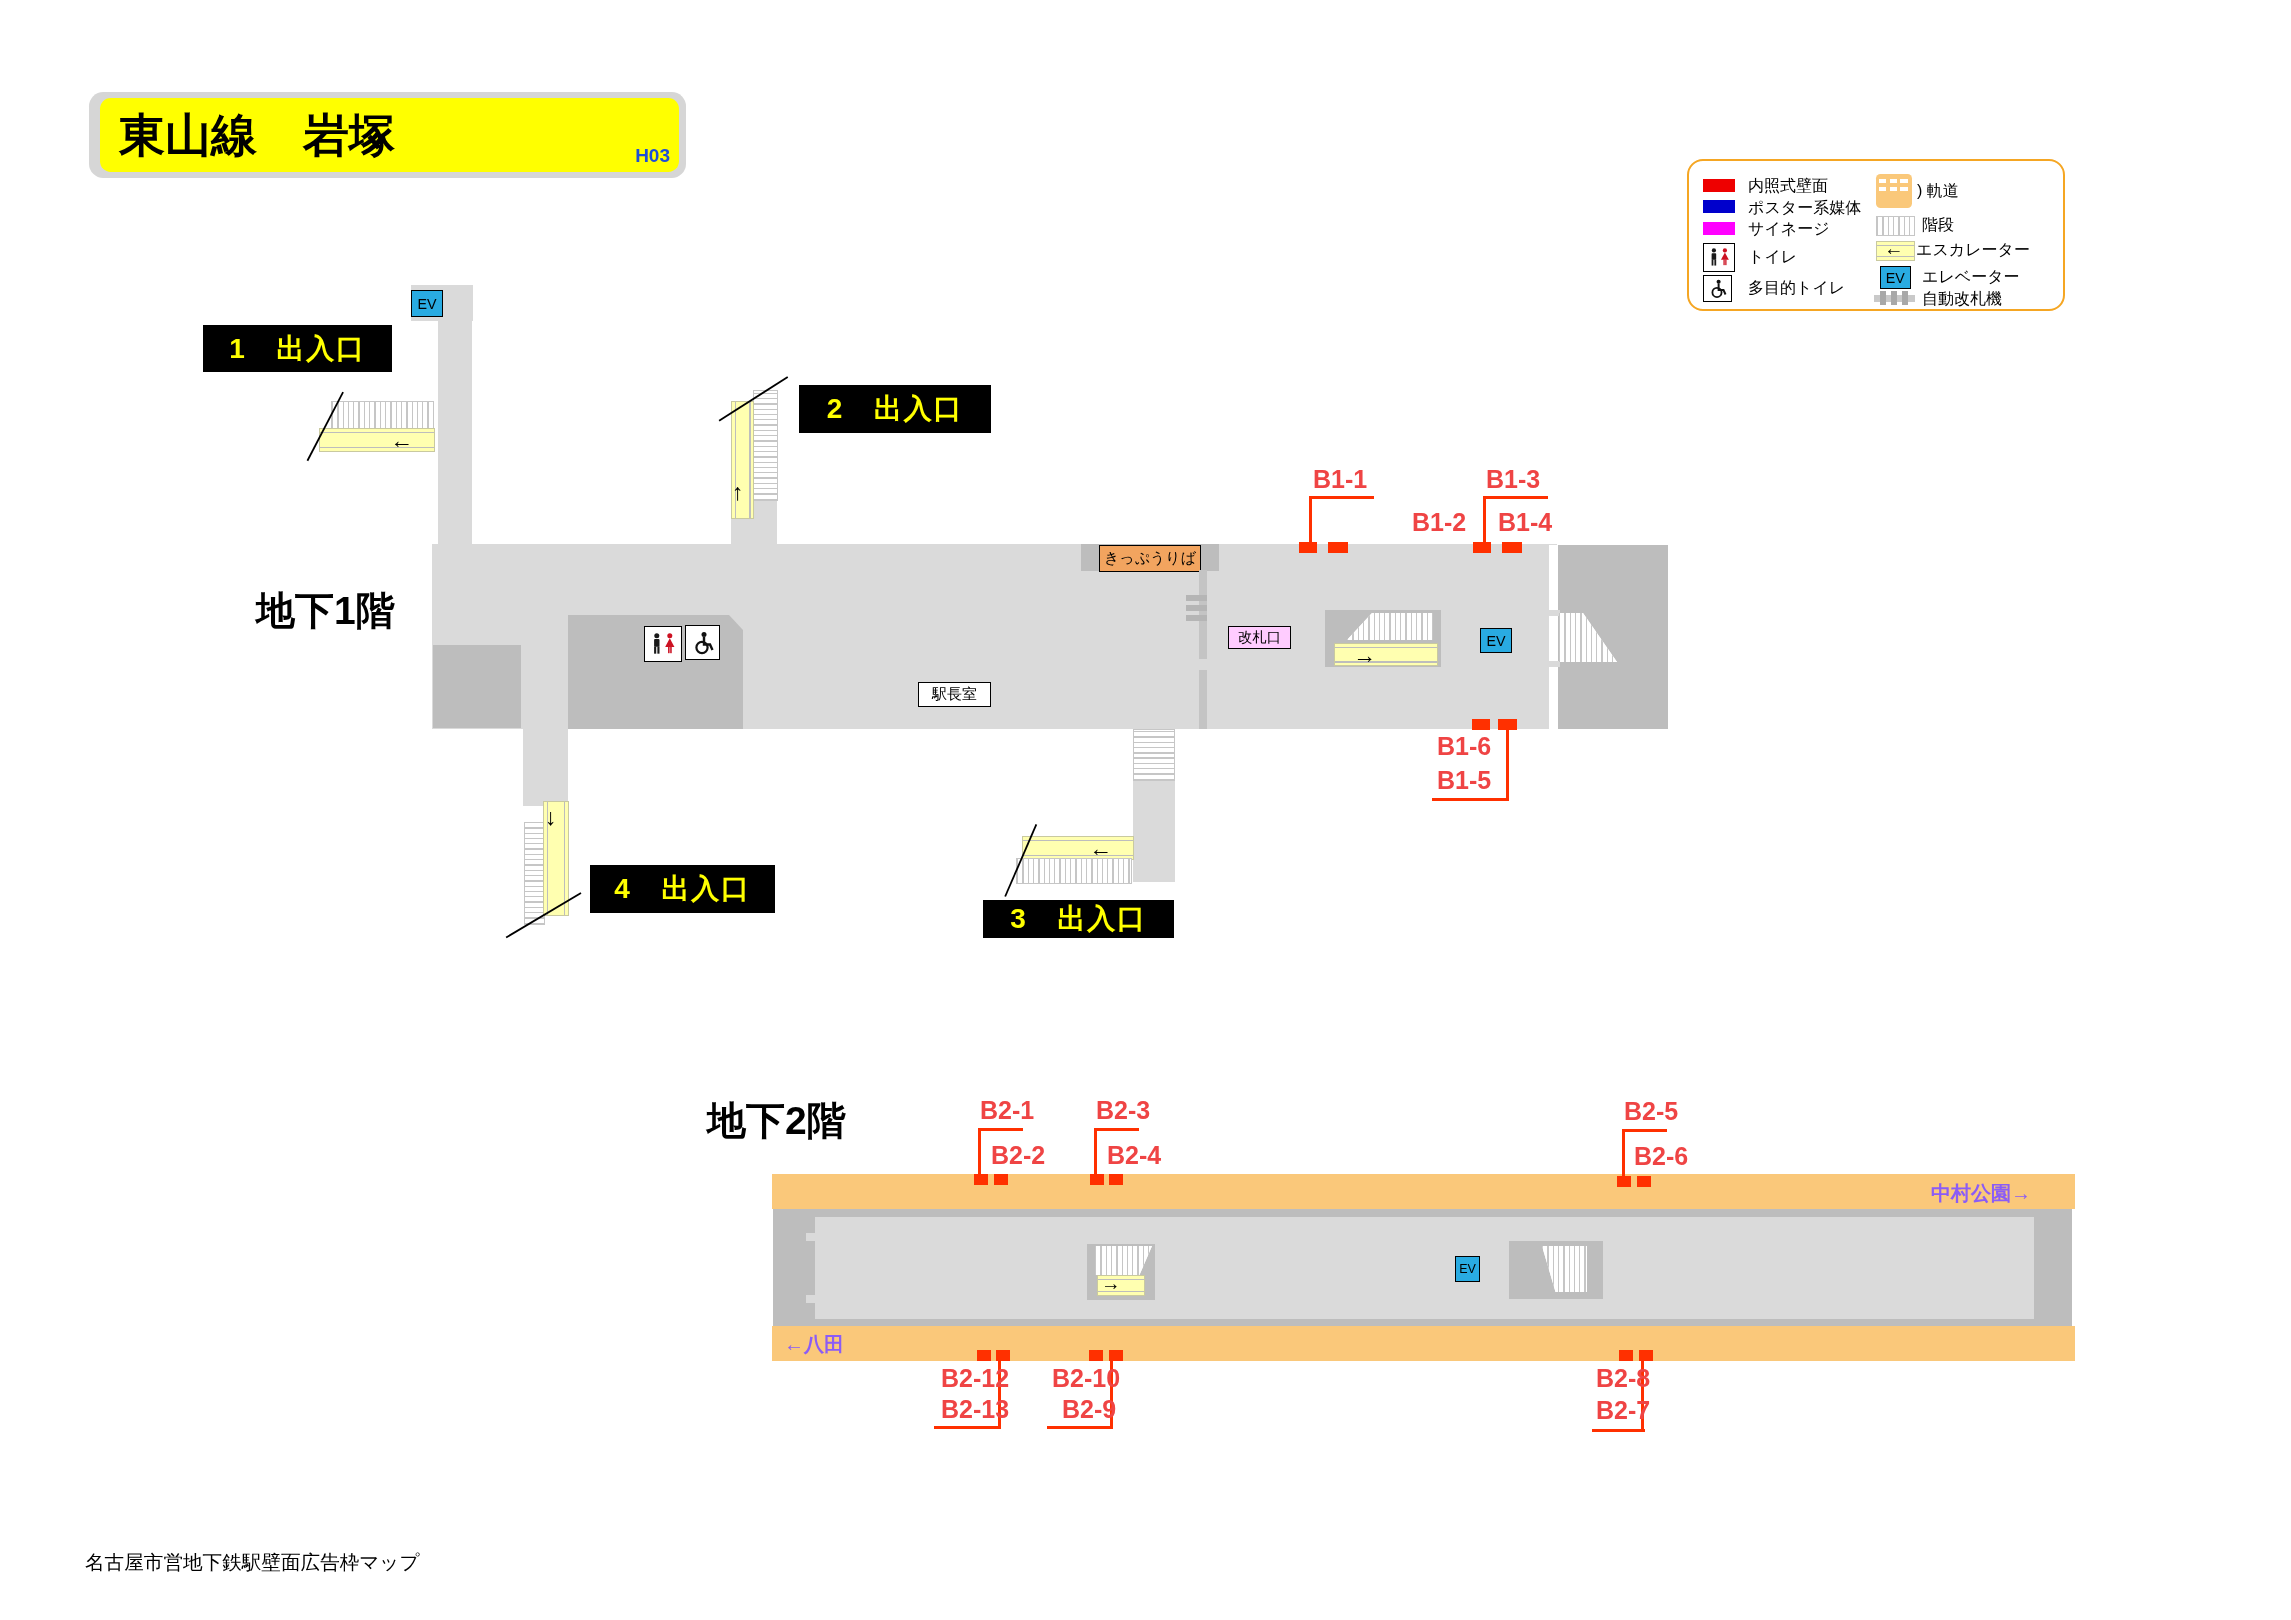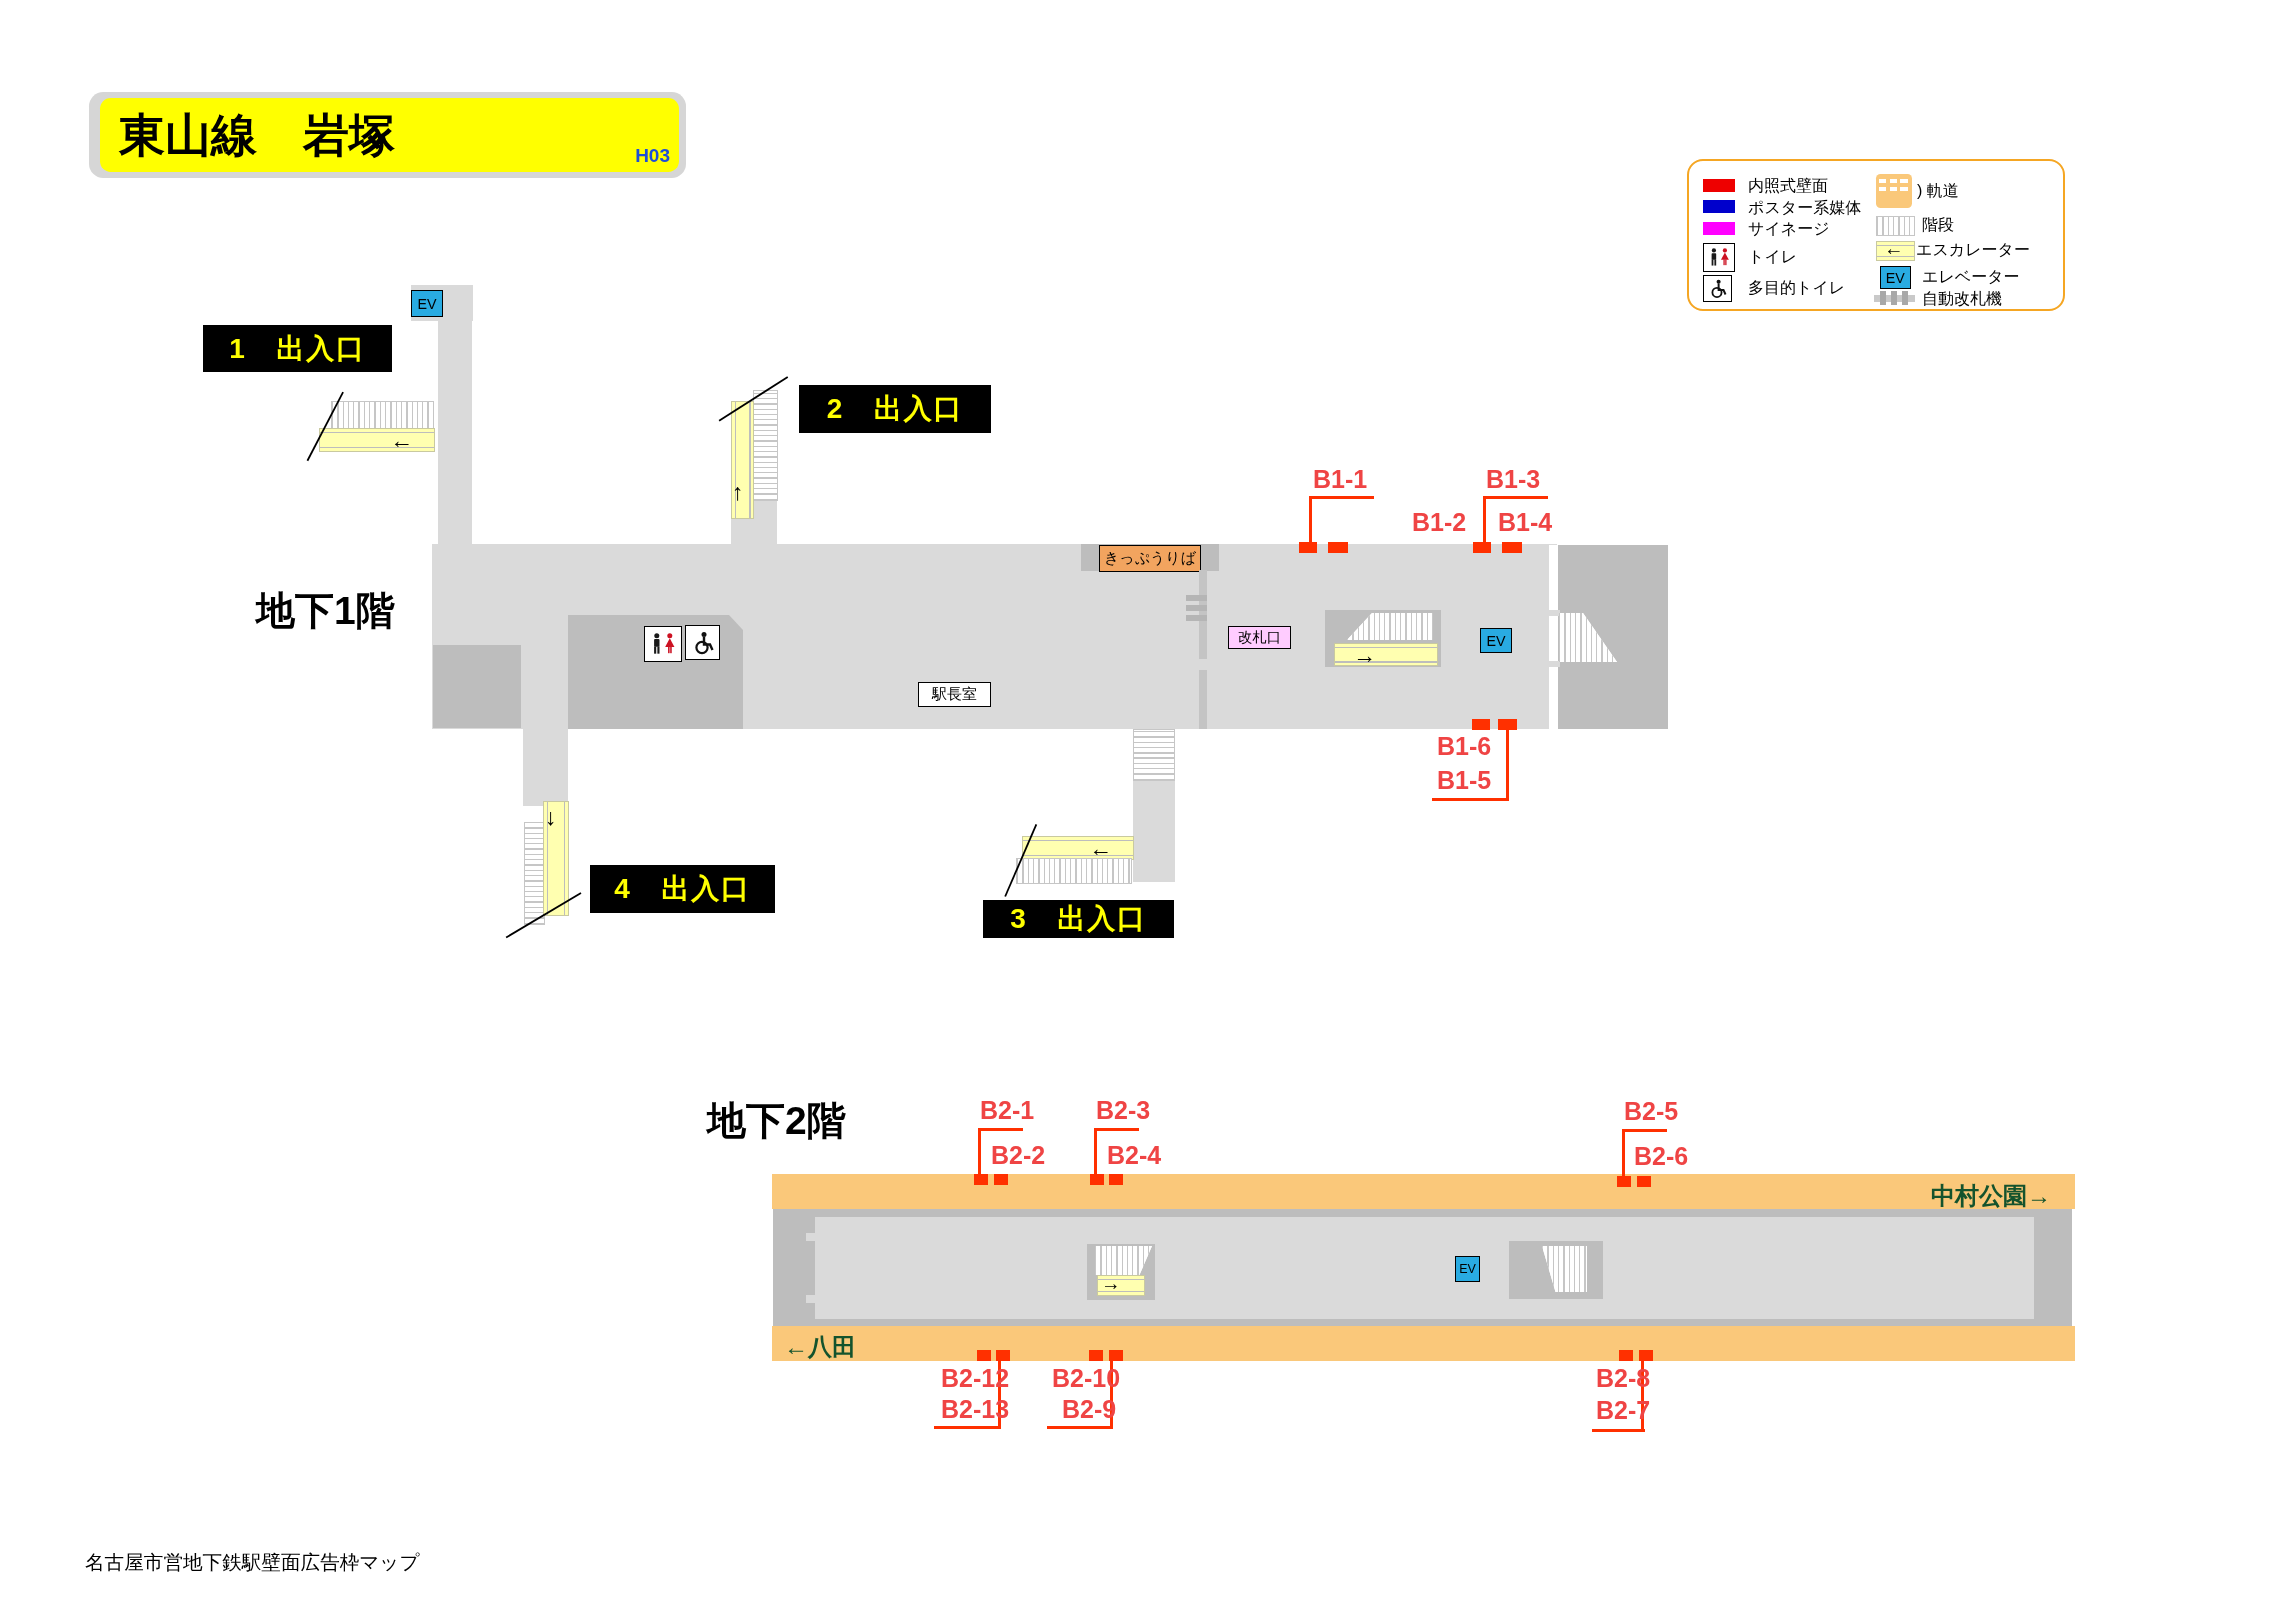--- a/index.html
+++ b/index.html
@@ -19,21 +19,21 @@
   .esc-v::before,.esc-v::after{content:"";position:absolute;top:0;bottom:0;width:1.3px;background:#bdbdbd;}
   .esc-v::before{left:2.7px}.esc-v::after{right:2.7px}
   .arrow{position:absolute;color:#000;font-weight:bold;font-size:23px;line-height:1;}
   .ev{position:absolute;background:#29ABE2;border:1.8px solid #000;color:#000;display:flex;align-items:center;justify-content:center;font-size:14.3px;}
   .exitbox{position:absolute;background:#000;color:#FFFF00;font-weight:bold;font-size:28px;display:flex;align-items:center;justify-content:center;letter-spacing:1.8px;}
   .flabel{position:absolute;color:#000;font-weight:bold;font-size:39px;}
   .tag{position:absolute;border:1.8px solid #000;display:flex;align-items:center;justify-content:center;color:#000;}
   .mark{position:absolute;background:#FF3000;}
   .rline{position:absolute;background:#FF3000;}
   .rlabel{position:absolute;color:#ef4444;font-weight:bold;font-size:25px;white-space:nowrap;}
-  .dirtext{position:absolute;color:#14532d;font-weight:bold;font-size:24px;white-space:nowrap;}
+  .dirtext{position:absolute;color:#8b5cf6;font-weight:bold;font-size:20px;white-space:nowrap;}
   .legend-label{position:absolute;font-size:16px;color:#000;white-space:nowrap;}
   .swatch{position:absolute;width:32px;height:13.4px;}
   .iconbox{position:absolute;background:#fff;border:1.8px solid #000;display:flex;align-items:center;justify-content:center;}
   svg{display:block;}
 </style>
 </head>
 <body>
 
 <div id="canvas">
 

